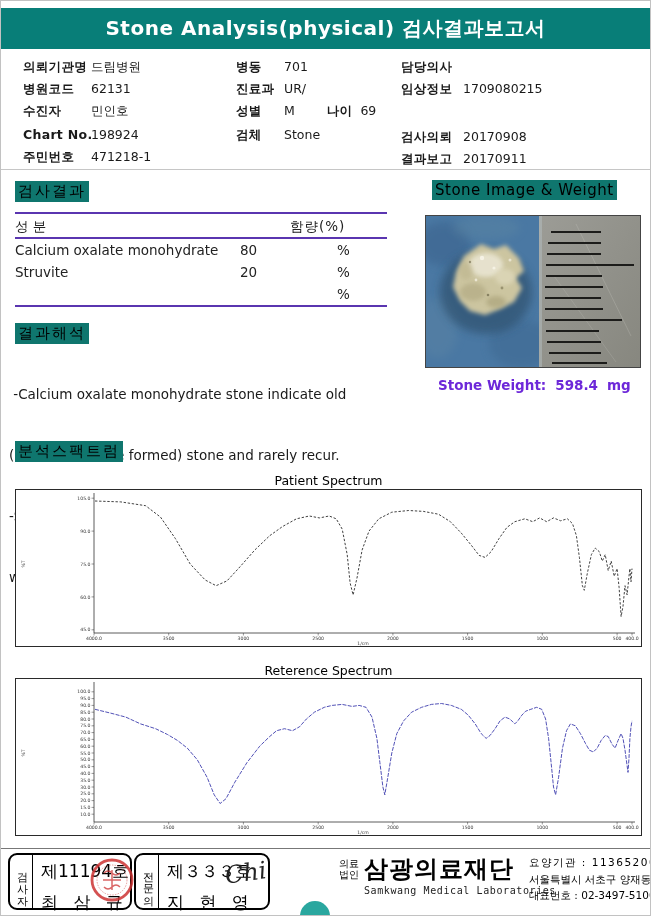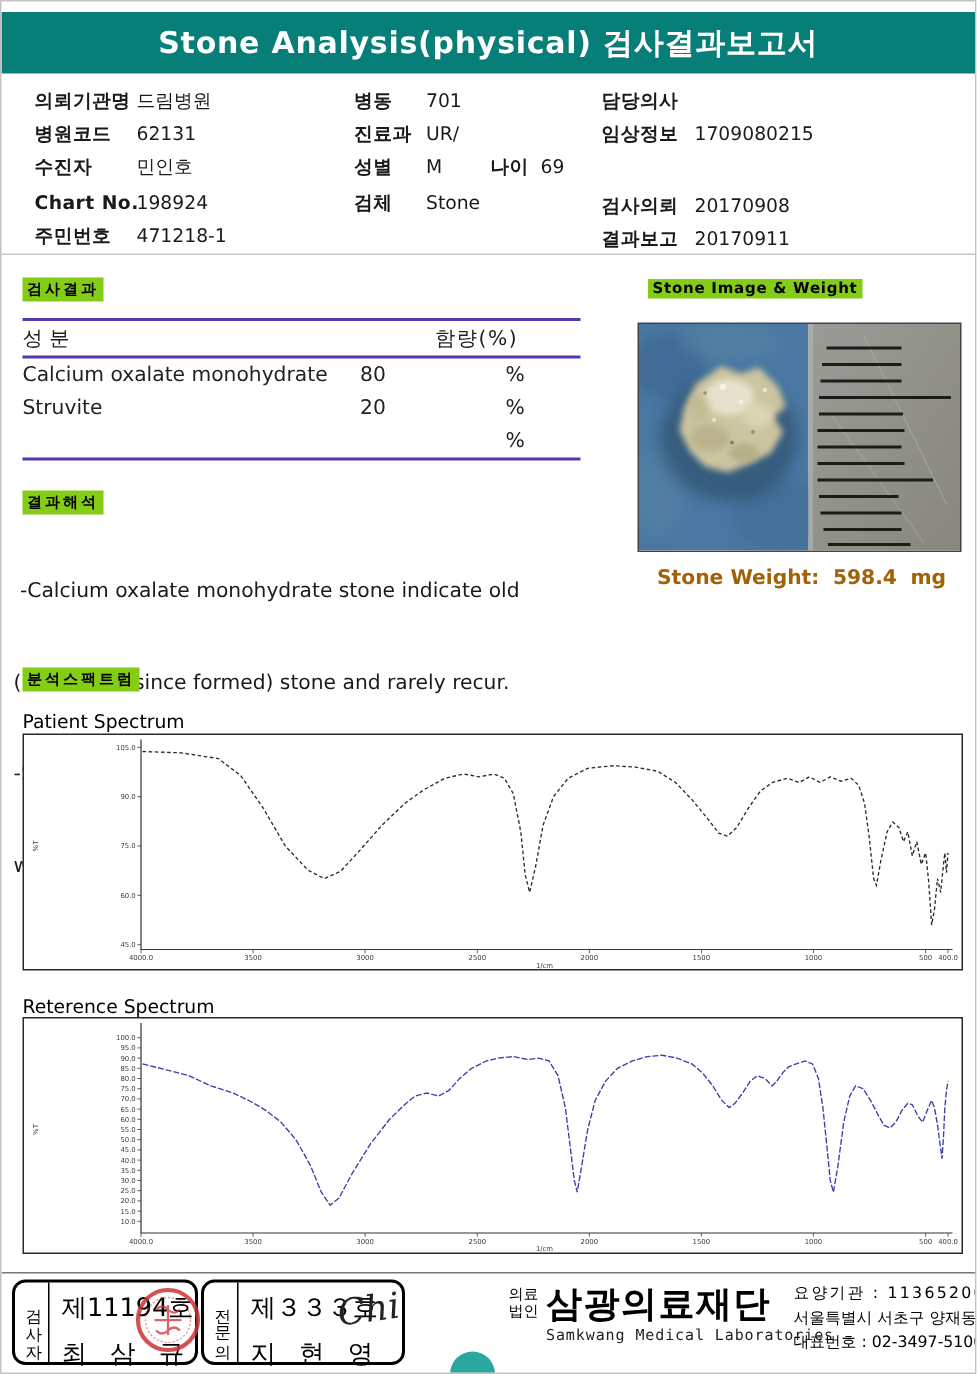--- a/index.html
+++ b/index.html
@@ -4,31 +4,31 @@
 <style>
   *{margin:0;padding:0;box-sizing:border-box}
   body{background:#ececec;font-family:"DejaVu Sans","Liberation Sans",sans-serif}
   .page{position:relative;width:651px;height:916px;background:#fff;border:1px solid #c2c2c2;overflow:hidden;color:#111;margin:0 auto}
   .abs{position:absolute}
   .band{position:absolute;left:0;top:7px;width:100%;height:41px;background:#087e78;color:#fff;text-align:center;line-height:41px;font-size:20px;font-weight:bold;letter-spacing:.5px}
   .irow{position:absolute;white-space:nowrap;font-size:12.5px;color:#1a1a1a}
   .lb{font-weight:bold;display:inline-block;letter-spacing:.3px}
   .w68{width:68px}.w48{width:48px}.w62{width:62px}
   .sep{position:absolute;left:0;width:651px;height:1px;background:#c6c6c6}
-  .hl{background:#84cc16;font-weight:bold;font-size:10px;letter-spacing:2px;padding:1px 3px;display:inline-block;color:#000;white-space:nowrap}
+  .hl{background:#0f766e;font-weight:normal;font-size:15px;letter-spacing:2px;padding:1px 3px;display:inline-block;color:#000;white-space:nowrap}
   .hl-en{letter-spacing:.5px}
   .rtable{position:absolute;left:14px;top:211px;width:372px;border-top:2px solid #5a35b0;border-bottom:2px solid #5a35b0;font-size:13.5px;color:#222}
   .rtable .hd{display:grid;grid-template-columns:225px 1fr;height:25px;line-height:25px;border-bottom:2px solid #5a35b0}
   .rtable .hd .c2{padding-left:50px;letter-spacing:1px}
   .rtable .row{display:grid;grid-template-columns:225px 60px 1fr;height:22px;line-height:22px}
   .rtable .unit{text-align:center}
-  .wline{position:absolute;left:437px;top:376px;font-size:13.5px;font-weight:bold;color:#a16207;white-space:nowrap}
+  .wline{position:absolute;left:437px;top:376px;font-size:13.5px;font-weight:bold;color:#6d28d9;white-space:nowrap}
   .wline span{margin-right:9px}
   .interp{position:absolute;left:8px;top:342px;width:430px;font-size:13.5px;line-height:20.4px;color:#1a1a1a;white-space:pre}
-  .ctitle{position:absolute;left:14px;width:627px;font-size:12.5px;color:#000}
+  .ctitle{position:absolute;left:14px;width:627px;text-align:center;font-size:12.5px;color:#000}
   .chartbox{position:absolute;left:14px;width:627px;height:158px;border:1px solid #2a2a2a;background:#fff}
   .chartbox svg{display:block;width:625px;height:156px}
   .tk{font-size:4.6px;fill:#3a3a3a}
   .photo{position:absolute;left:424px;top:214px;width:216px;height:153px;border:1px solid #444}
   .photo svg{display:block;width:214px;height:151px}
   .frule{position:absolute;left:0;top:847px;width:651px;height:1px;background:#777}
   .stampbox{position:absolute;top:852px;height:57px;border:2px solid #000;border-radius:9px;display:flex}
   .rolecell{width:23px;border-right:1px solid #000;display:flex;align-items:center;justify-content:center;writing-mode:vertical-lr;text-orientation:upright;font-size:11px;letter-spacing:1px;color:#000}
   .certcell{flex:1;padding:5px 0 0 8px;font-size:17px;color:#000;position:relative}
   .certname{margin-top:8px;letter-spacing:5px;white-space:nowrap}

